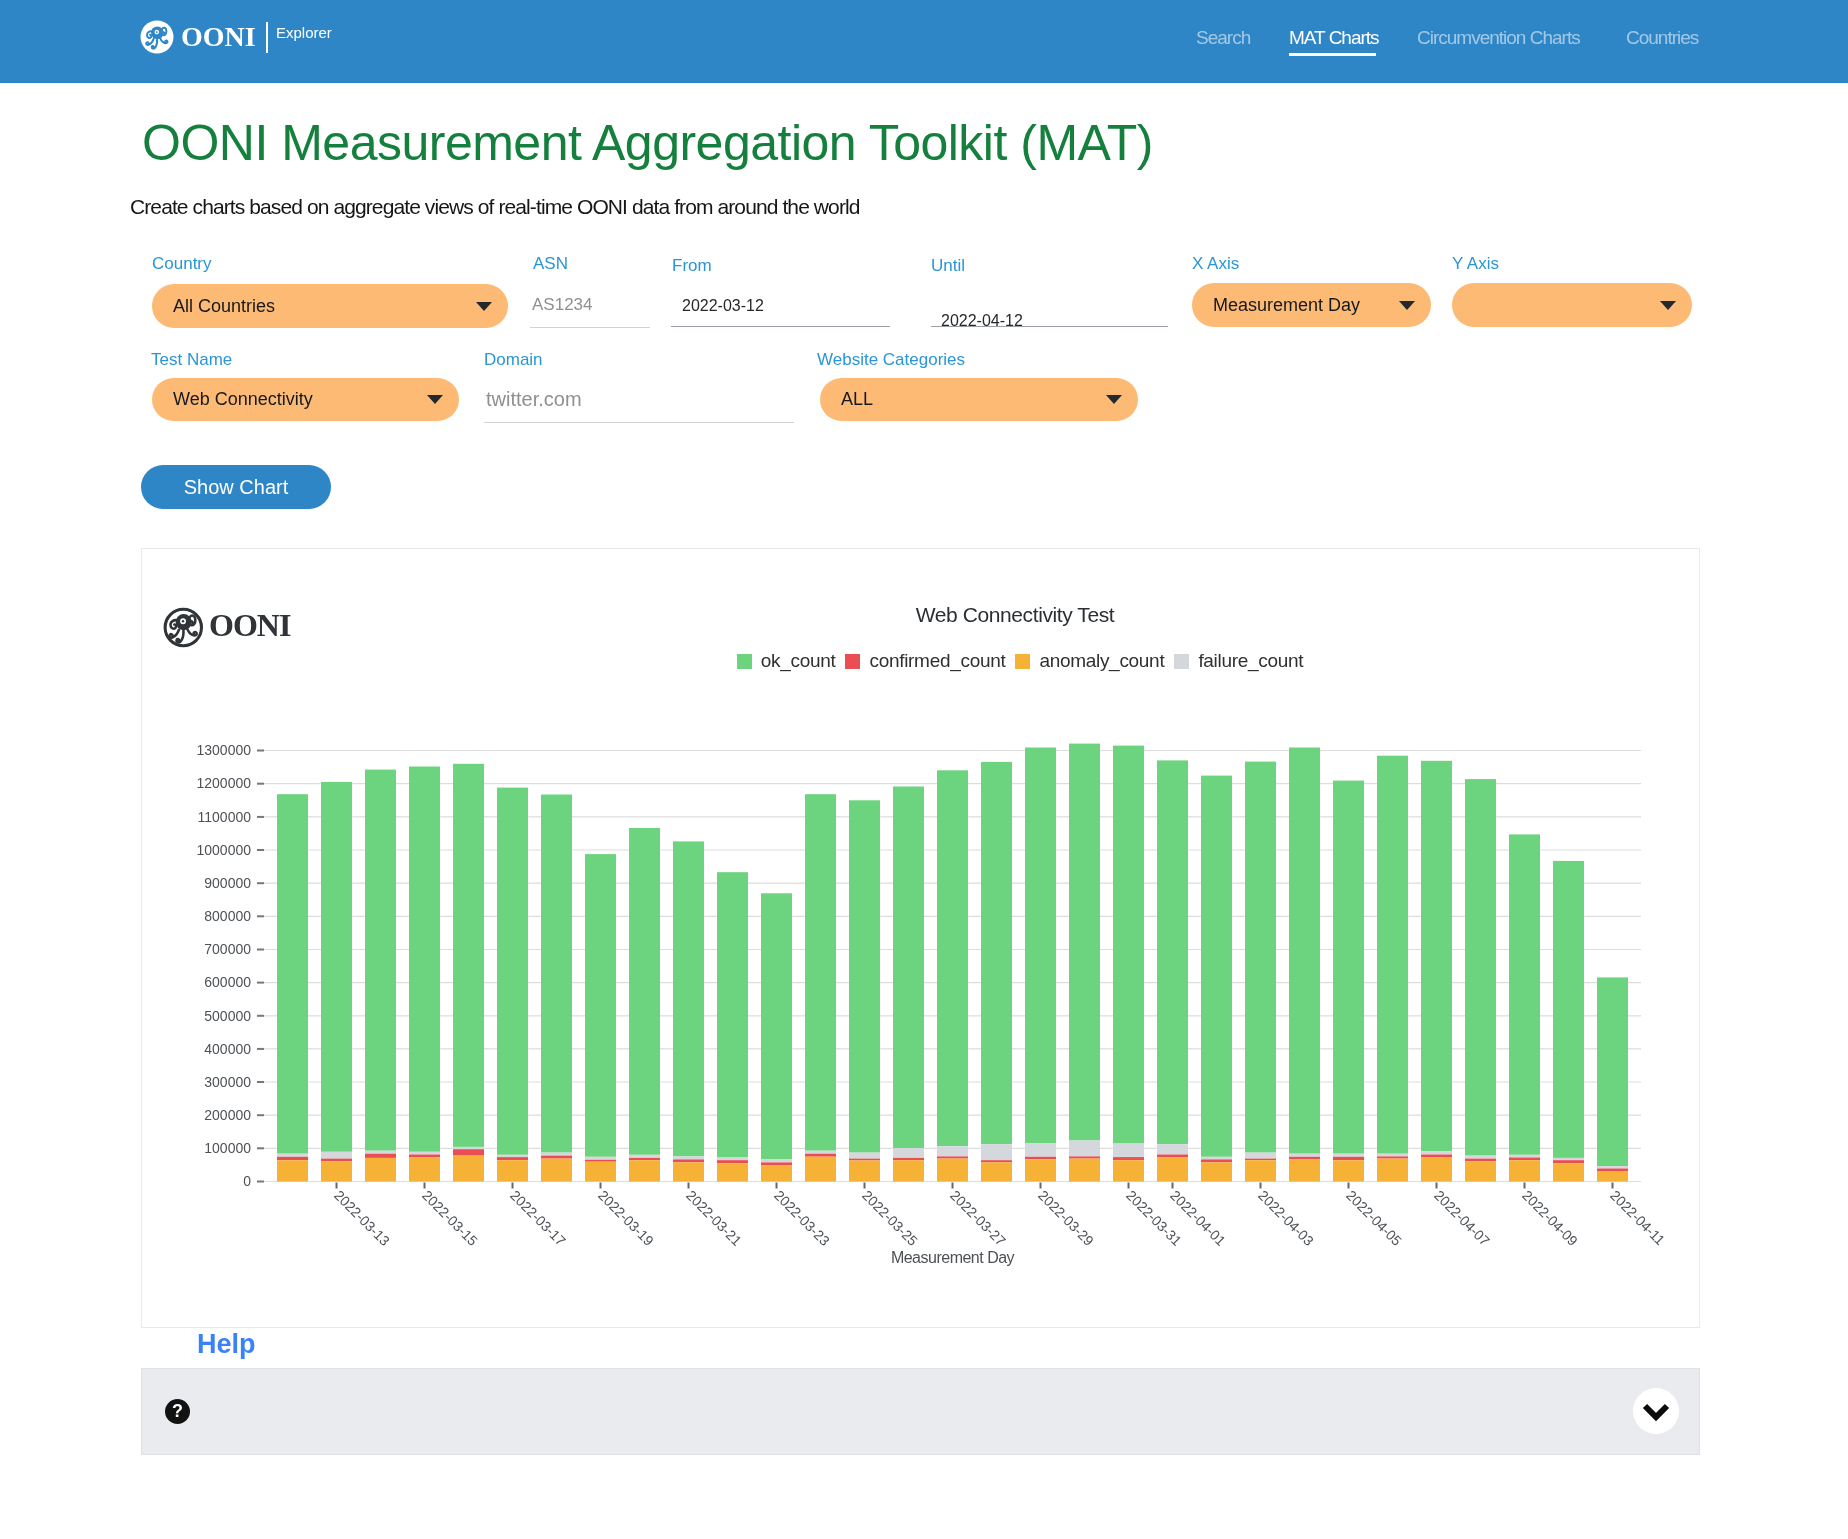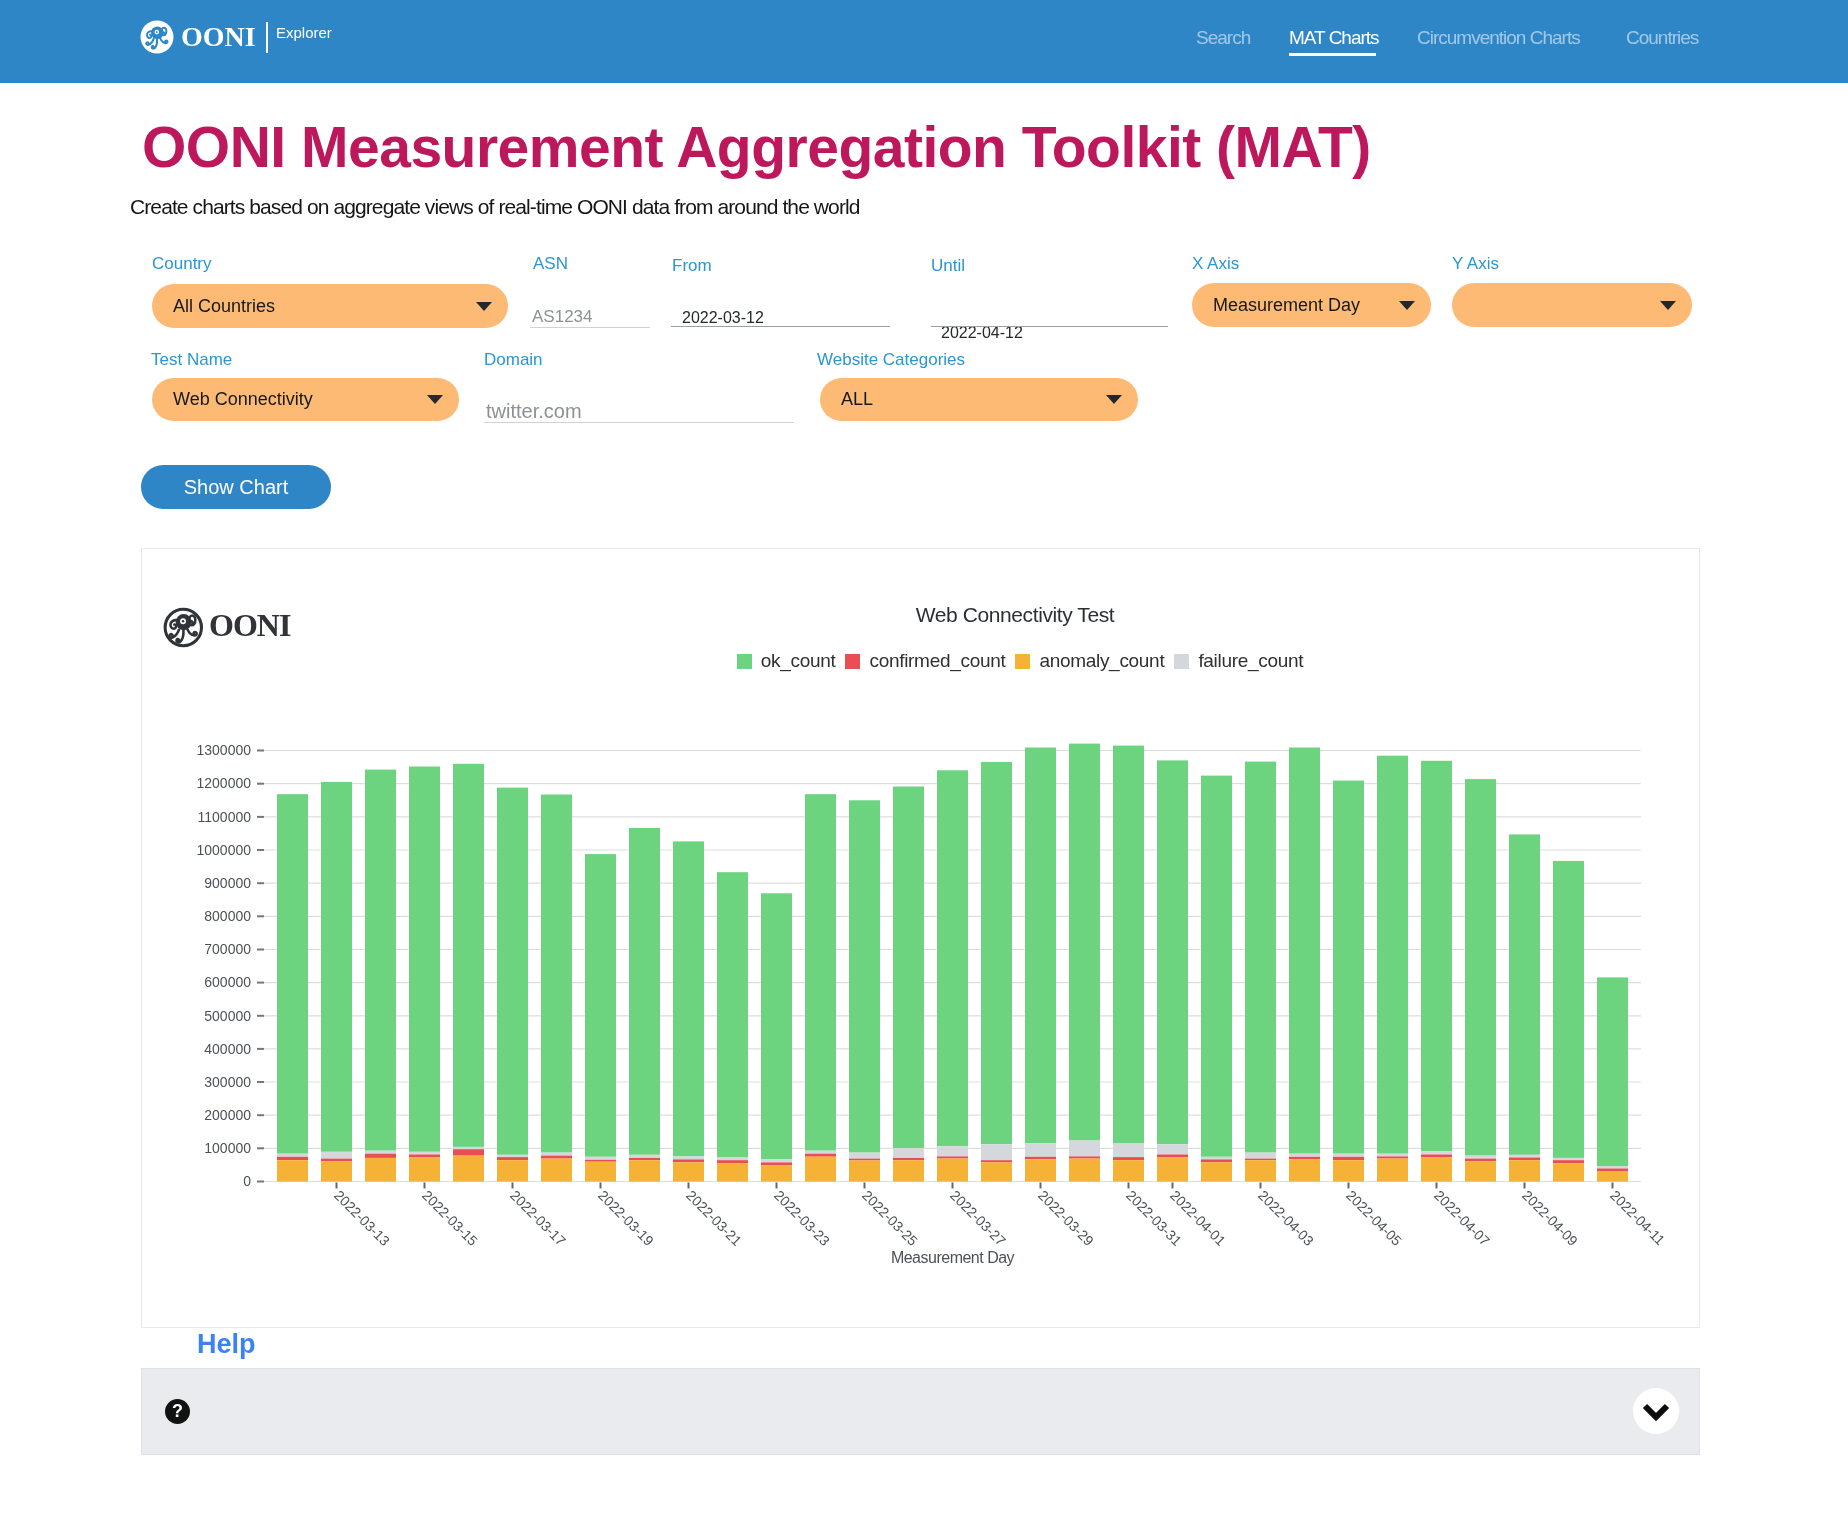--- a/index.html
+++ b/index.html
@@ -7,30 +7,30 @@
   font-family:"Liberation Sans", sans-serif; position:relative; overflow:hidden; }
 .abs { position:absolute; }
 
 #nav { position:absolute; left:0; top:0; width:1848px; height:83px; background:#2e86c7; }
 #logo-ooni { position:absolute; left:181px; top:21px; font-family:"Liberation Serif", serif;
   font-weight:bold; font-size:28px; letter-spacing:0; color:#fff; }
 #logo-sep { position:absolute; left:266px; top:22px; width:2px; height:31px; background:#fff; }
 #logo-exp { position:absolute; left:276px; top:24px; font-size:15px; color:#fff; font-weight:400; }
 .navlink { position:absolute; top:27px; font-size:19px; letter-spacing:-1px; color:rgba(255,255,255,0.55); }
 
-#h1 { position:absolute; left:142px; top:114px; font-size:57px; font-weight:700;
-  color:#be185d; letter-spacing:-0.5px; }
+#h1 { position:absolute; left:142px; top:114px; font-size:50px; font-weight:400;
+  color:#15803d; letter-spacing:-0.5px; }
 #sub { position:absolute; left:130px; top:195px; font-size:21px; letter-spacing:-0.9px; font-weight:normal; color:#161616; }
 
 .flabel { position:absolute; font-size:17px; color:#2b96d4; }
 .fsel { position:absolute; height:44px; background:#fdba74; border-radius:22px;
   font-size:18px; color:#15191d; display:flex; align-items:center; padding-left:21px; }
 .fsel .arr { position:absolute; width:0; height:0; border-left:8px solid transparent;
   border-right:8px solid transparent; border-top:9px solid #23282d; }
-.finput { position:absolute; font-size:16px; color:#26282a;margin-top:12px; }
+.finput { position:absolute; font-size:16px; color:#26282a; }
 .funder { position:absolute; height:1px; background:#d2d2d2; }
 .ph { color:#8d9194; }
 #btn { position:absolute; left:141px; top:465px; width:190px; height:44px; background:#2e86c7;
   border-radius:22px; color:#fff; font-size:20px; display:flex; align-items:center; justify-content:center; }
 
 #card { position:absolute; left:141px; top:548px; width:1559px; height:780px;
   border:1px solid #e9e9e9; background:#fff; }
 #chart-title { position:absolute; left:0; top:603px; width:2030px; text-align:center;
   font-size:21px; letter-spacing:-0.4px; color:#2b2f33; }
 #legend { position:absolute; left:0; top:650px; width:2040px; display:flex;

